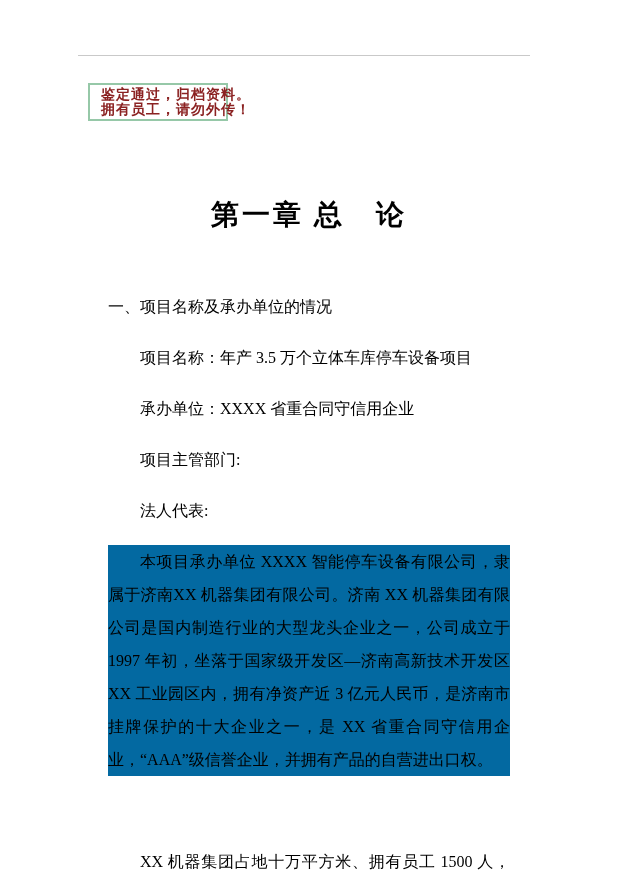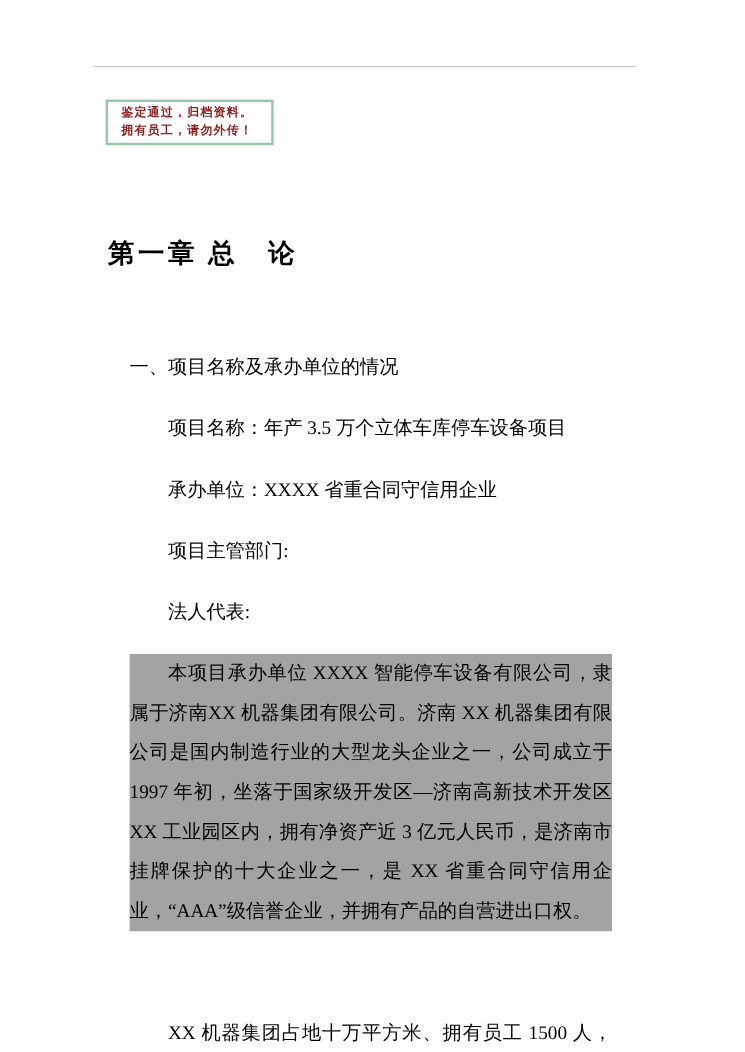--- a/index.html
+++ b/index.html
@@ -16,36 +16,36 @@
     background:#c9c9c9;
   }
   .stamp{
     position:absolute;left:88px;top:83px;width:140px;height:38px;
     border:2px solid #96c8a8;box-sizing:border-box;
     display:flex;flex-direction:column;justify-content:center;
     padding-left:11px;
   }
   .stamp-line{
     font-family:"Liberation Sans","DejaVu Sans",sans-serif;
-    font-size:10px;font-weight:bold;color:#8b2222;
+    font-size:14px;font-weight:bold;color:#8b2222;
     line-height:15px;letter-spacing:1px;white-space:nowrap;
   }
   .chapter-title{
     position:absolute;top:196px;left:90px;width:438px;margin:0;
-    text-align:left;font-size:22px;font-weight:bold;letter-spacing:3px;
+    text-align:center;font-size:28px;font-weight:bold;letter-spacing:3px;
   }
   .content{
     position:absolute;top:272px;left:90px;width:438px;
     font-size:16px;line-height:33px;
   }
   .content p{margin:18px;}
   .section-heading{padding-left:0;}
   .field-line{padding-left:32px;}
   .para{text-indent:2em;text-align:justify;}
-  .para.shaded{background:#a3a3a3;}
+  .para.shaded{background:#0369a1;}
   .spacer{height:33px;}
 </style>
 </head>
 <body>
 
 <div class="page">
 
   <div class="top-rule"></div>
 
   <div class="stamp">

